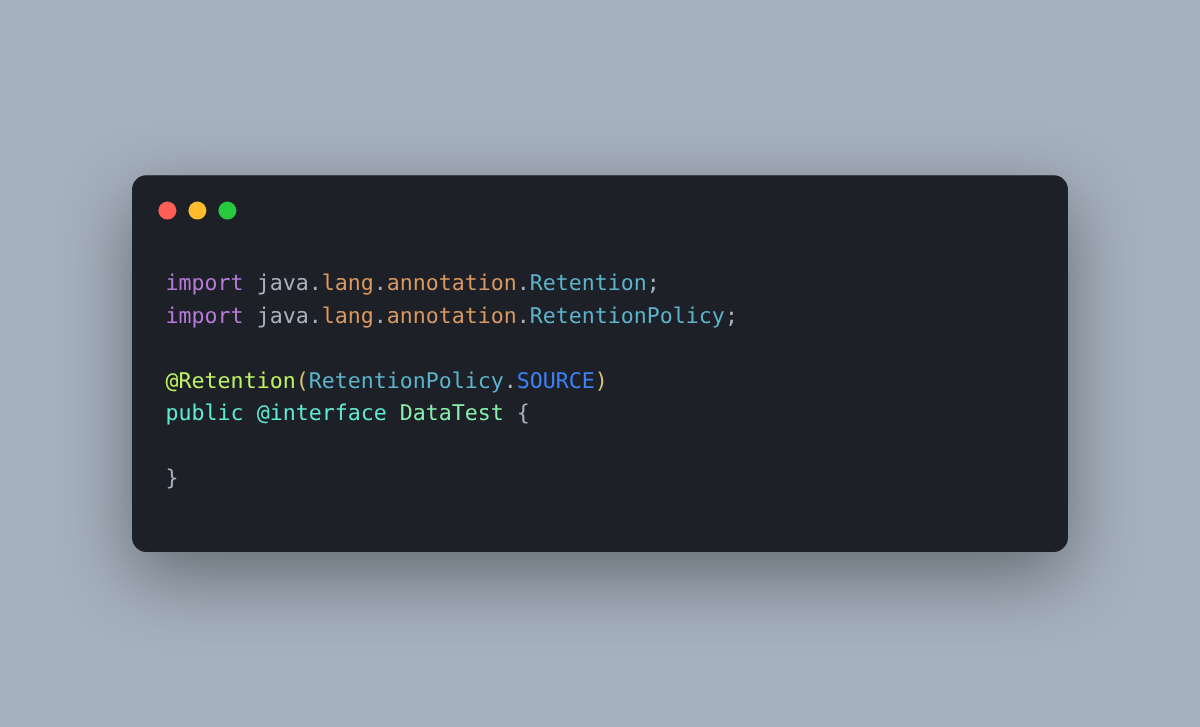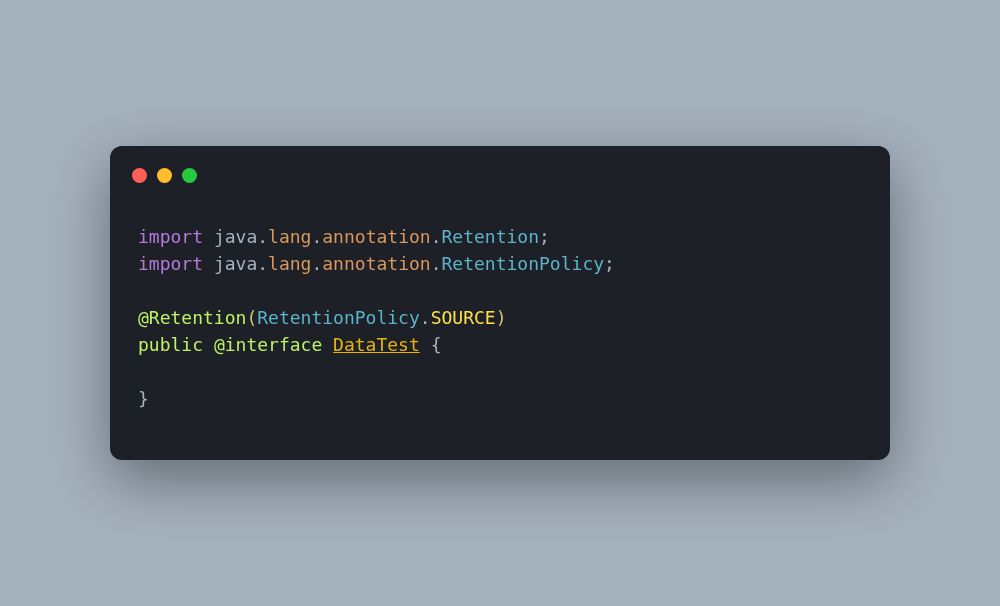--- a/index.html
+++ b/index.html
@@ -41,23 +41,23 @@
     }
     .tok-keyword { color: #b679d9; }
     .tok-namespace { color: #a8b2bf; }
     .tok-package { color: #d9985f; }
     .tok-op { color: #a8b2bf; }
     .tok-type { color: #5cb3cc; }
     .tok-punct { color: #a8b2bf; }
     .tok-annotation { color: #bef264; }
     .tok-paren { color: #d3c173; }
     .tok-brace { color: #a8b2bf; }
-    .tok-modifier { color: #bef264; }
-    .tok-classname { color: #eab308; text-decoration: underline; }
-    .tok-white { color: #fde047; }
+    .tok-modifier { color: #5eead4; }
+    .tok-classname { color: #86efac; }
+    .tok-white { color: #3b82f6; }
     .line { display: block; min-height: 1.5em; }
   </style>
 </head>
 <body>
 
 <div class="window">
   <div class="title-bar">
     <div class="dot dot-red"></div>
     <div class="dot dot-yellow"></div>
     <div class="dot dot-green"></div>

